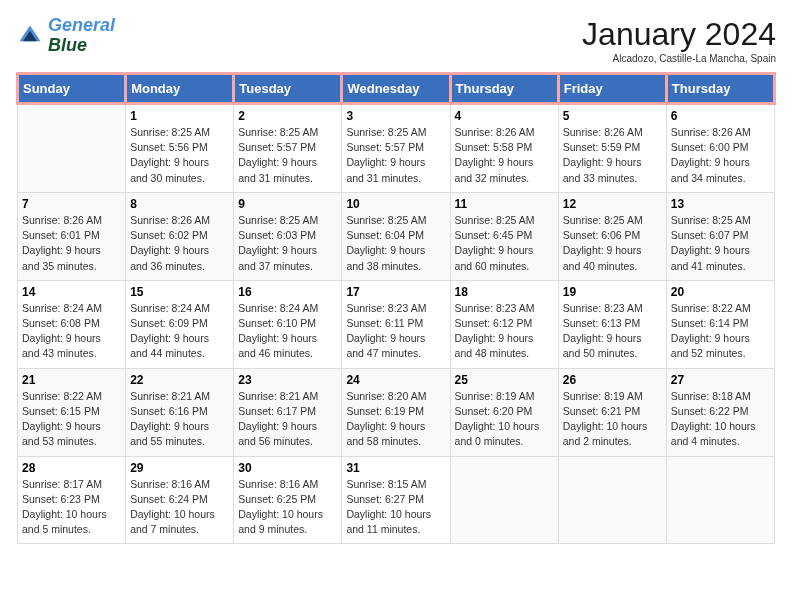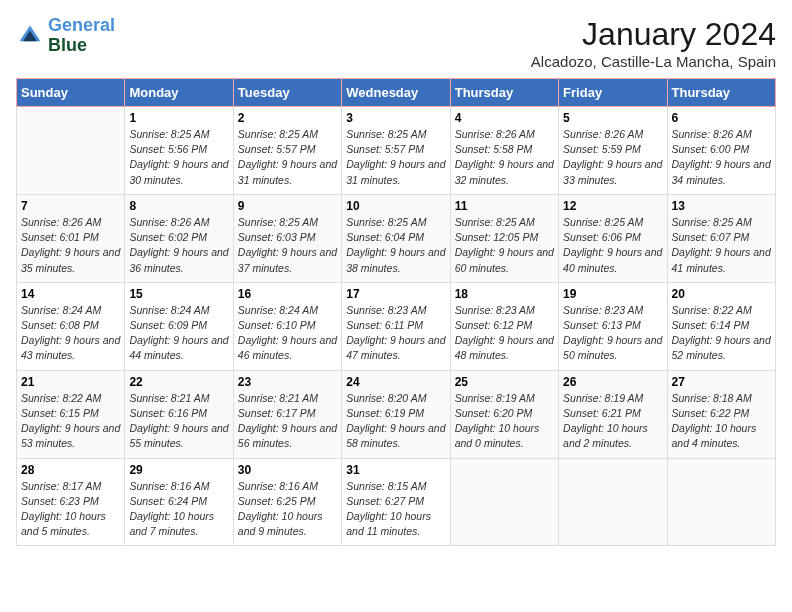--- a/index.html
+++ b/index.html
@@ -13,20 +13,21 @@
     .header {
       display: flex;
       align-items: flex-start;
       justify-content: space-between;
       margin-bottom: 8px;
     }
     .logo {
       display: flex;
       align-items: center;
       gap: 4px;
+      font-style: italic;
     }
     .logo-text {
       font-size: 18px;
       font-weight: bold;
       color: #1a3a5c;
       line-height: 1.1;
     }
     .logo-text span {
       color: #4a90d9;
     }
@@ -36,38 +37,38 @@
     }
     .title-block {
       text-align: right;
     }
     .month-year {
       font-size: 32px;
       font-weight: normal;
       color: #1a1a1a;
     }
     .location {
-      font-size: 15px;
+      font-size: 10px;
       color: #333;
     }
     table {
       width: 100%;
       border-collapse: collapse;
       font-size: 11px;
     }
     thead tr {
       background: #3a6fbd;
       color: #fff;
     }
     thead th {
       padding: 6px 4px;
       text-align: left;
       font-size: 13px;
       font-weight: bold;
-      border: 1px solid #fca5a5;
+      border: 3px solid #fca5a5;
     }
     tbody tr {
       border-bottom: 1px solid #ddd;
     }
     tbody td {
       padding: 4px 4px 6px 4px;
       vertical-align: top;
       border: 1px solid #ddd;
       min-height: 80px;
       width: calc(100% / 7);
@@ -75,21 +76,20 @@
     .day-num {
       font-weight: bold;
       font-size: 12px;
       display: block;
       margin-bottom: 2px;
     }
     .day-detail {
       color: #333;
       font-size: 10.5px;
       line-height: 1.45;
-      font-style: italic;
     }
     tbody tr:nth-child(odd) {
       background: #fff;
     }
     tbody tr:nth-child(even) {
       background: #f9f9f9;
     }
     .empty-cell {
       background: #fafafa;
     }
@@ -208,21 +208,21 @@
         <div class="day-detail">
           <span>Sunrise: 8:25 AM</span><br>
           <span>Sunset: 6:04 PM</span><br>
           <span>Daylight: 9 hours and 38 minutes.</span>
         </div>
       </td>
         <td>
         <span class="day-num">11</span>
         <div class="day-detail">
           <span>Sunrise: 8:25 AM</span><br>
-          <span>Sunset: 12:05 PM</span><br>
+          <span>Sunset: 6:45 PM</span><br>
           <span>Daylight: 9 hours and 60 minutes.</span>
         </div>
       </td>
         <td>
         <span class="day-num">12</span>
         <div class="day-detail">
           <span>Sunrise: 8:25 AM</span><br>
           <span>Sunset: 6:06 PM</span><br>
           <span>Daylight: 9 hours and 40 minutes.</span>
         </div>

